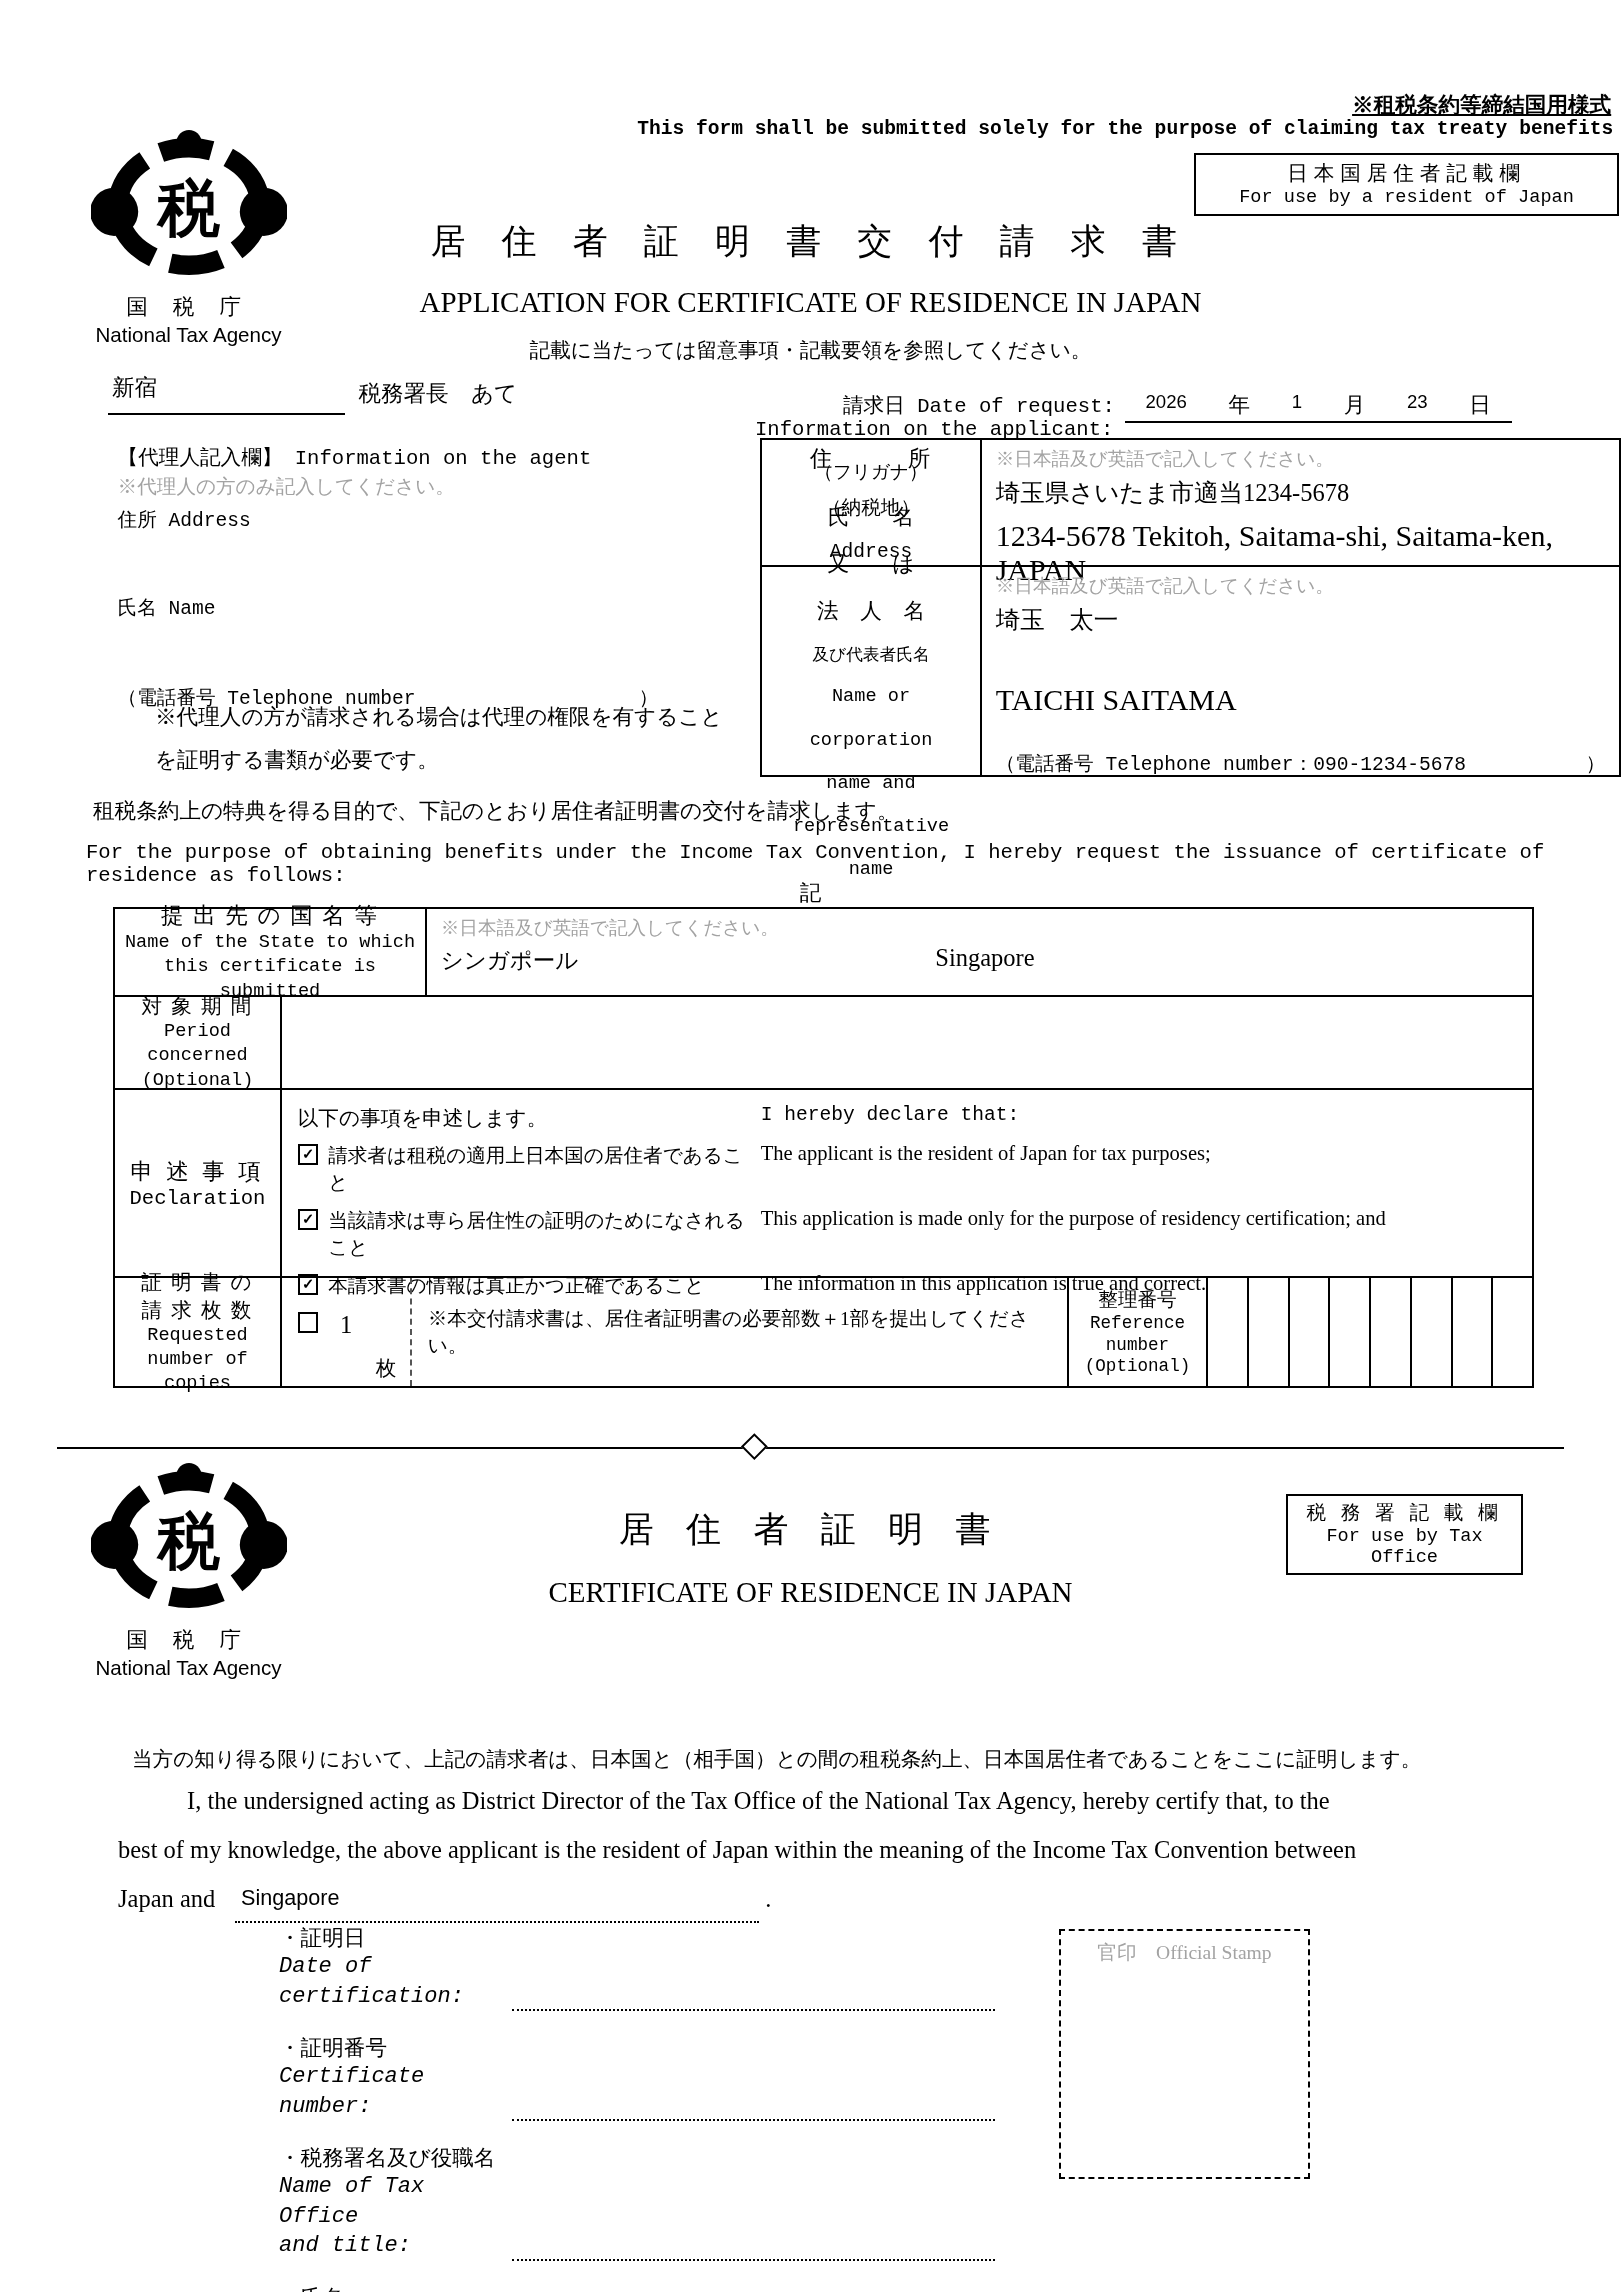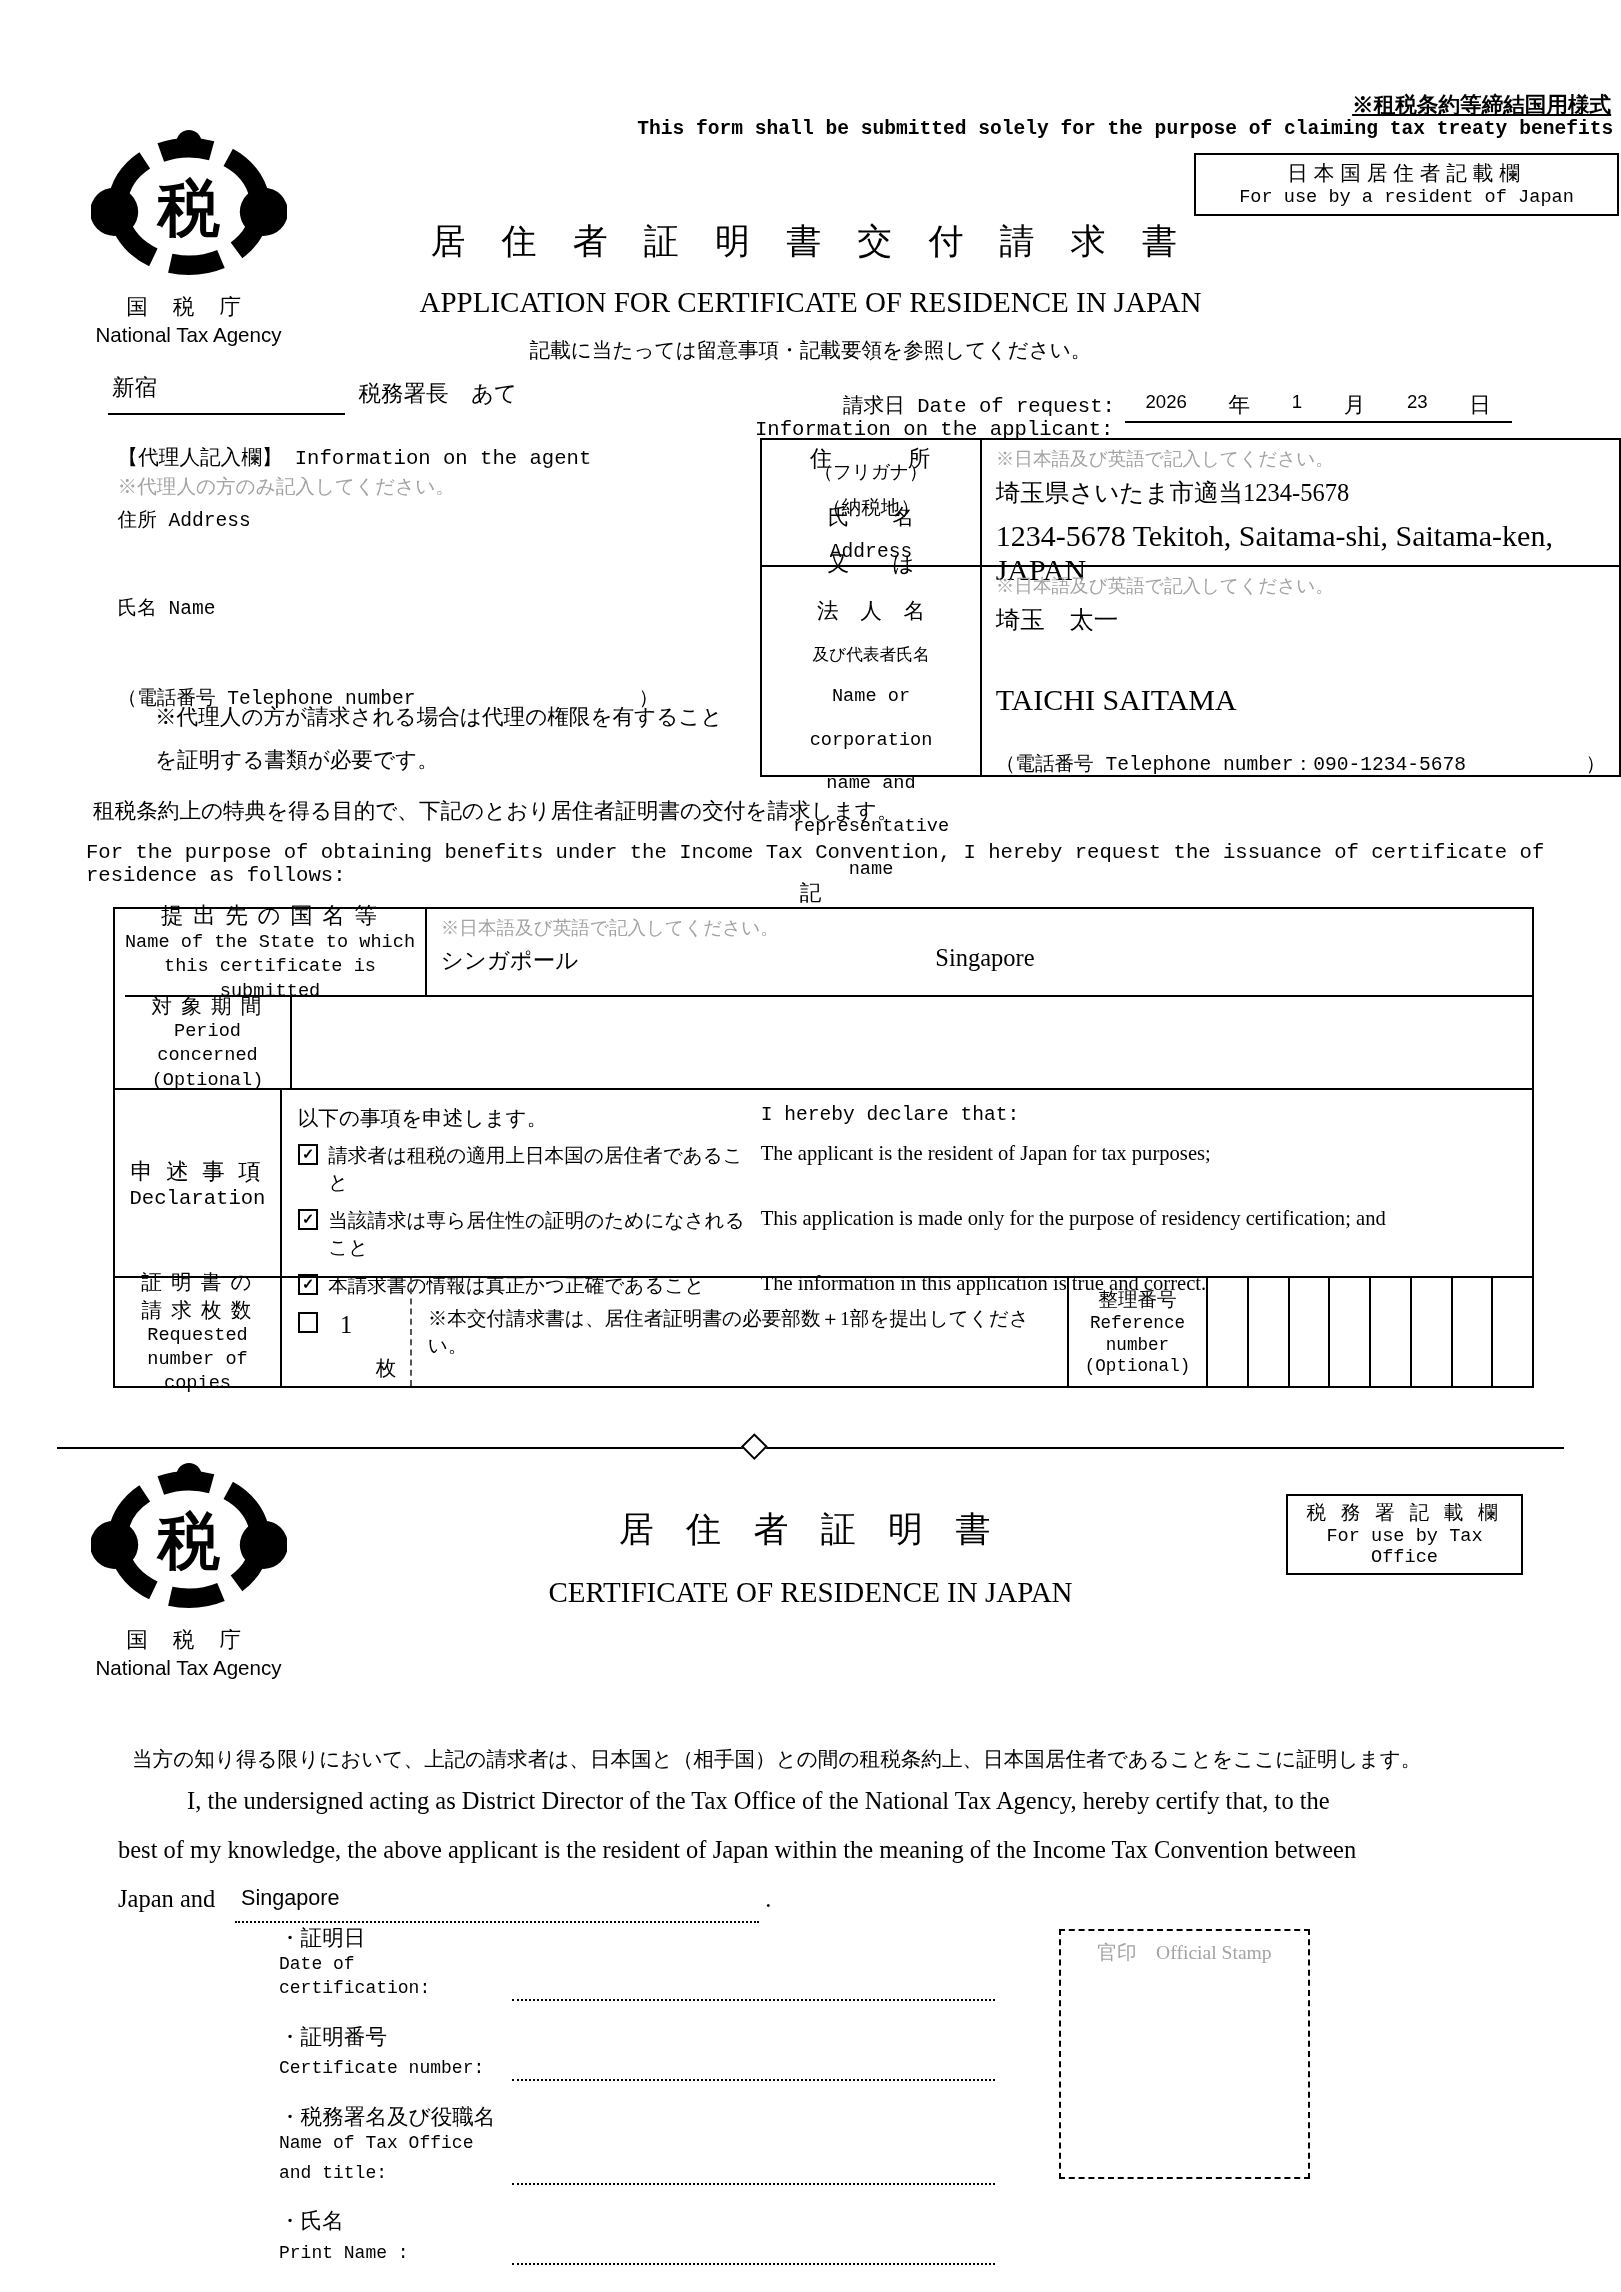--- a/index.html
+++ b/index.html
@@ -84,21 +84,21 @@
   .m-row{display:flex;box-sizing:border-box;}
   .m-row + .m-row{border-top:2.9px solid #000;}
   .m-label{border-right:2px solid #000;box-sizing:border-box;text-align:center;
            display:flex;flex-direction:column;justify-content:center;}
   .state-label{width:312px;}
   .narrow-label{width:167px;}
   .state-jp{font-size:22.5px;letter-spacing:2px;}
   .state-en{font-size:18.6px;font-family:"Liberation Mono",monospace;line-height:1.3;}
   .m-content{flex:1;position:relative;box-sizing:border-box;padding:5.9px 13.7px;}
   .row-state{height:86px;}
-  .row-period{height:93px;margin-left:10px;}
+  .row-period{height:93px;}
   .row-decl{height:188px;}
   .row-copies{height:110px;}
   .state-vjp{font-size:22.5px;margin-top:3.9px;}
   .state-ven{position:absolute;left:46%;top:35px;font-size:24.5px;font-family:"Liberation Serif",serif;}
   .plabel-jp{font-size:20.6px;letter-spacing:2px;}
   .plabel-en{font-size:18.6px;font-family:"Liberation Mono",monospace;line-height:1.3;}
   .decl-jp{font-size:22.5px;letter-spacing:3.9px;}
   .decl-en{font-size:20.6px;font-family:"Liberation Mono",monospace;}
   .decl-line{display:flex;margin-bottom:10.8px;align-items:flex-start;}
   .decl-col-jp{width:463px;font-size:19.6px;display:flex;align-items:flex-start;}
@@ -132,21 +132,21 @@
   .cert-en{top:1776px;left:118px;width:1400px;font-size:24.5px;font-family:"Liberation Serif",serif;line-height:2.0;}
   .cert-en .ind{display:inline-block;width:69px;}
   .country-line{display:inline-block;width:518px;border-bottom:2.9px dotted #000;margin-left:13.7px;
                 font-size:21.6px;font-family:"Liberation Sans",sans-serif;vertical-align:bottom;padding:0 0 2px 5.9px;}
 
   
   .fields{top:1923px;left:279px;width:716px;}
   .field{margin-bottom:21.6px;}
   .field .jp{font-size:21.6px;}
   .field .row{display:flex;align-items:flex-end;}
-  .field .en{width:233px;font-size:18px;font-family:"Liberation Mono",monospace;line-height:1.35;}
+  .field .en{width:233px;font-size:22px;font-family:"Liberation Mono",monospace;line-height:1.35;font-style:italic;}
   .dotted{flex:1;border-bottom:2.9px dotted #000;height:27.4px;}
 
   .stamp-box{top:1929px;left:1059px;width:251px;height:250px;border:2.9px dashed #000;box-sizing:border-box;
              text-align:center;padding-top:7.8px;font-size:19.6px;color:#a3a3a3;font-family:"Liberation Serif",serif;}
 </style>
 </head>
 <body>
 
 <div class="page">
 

